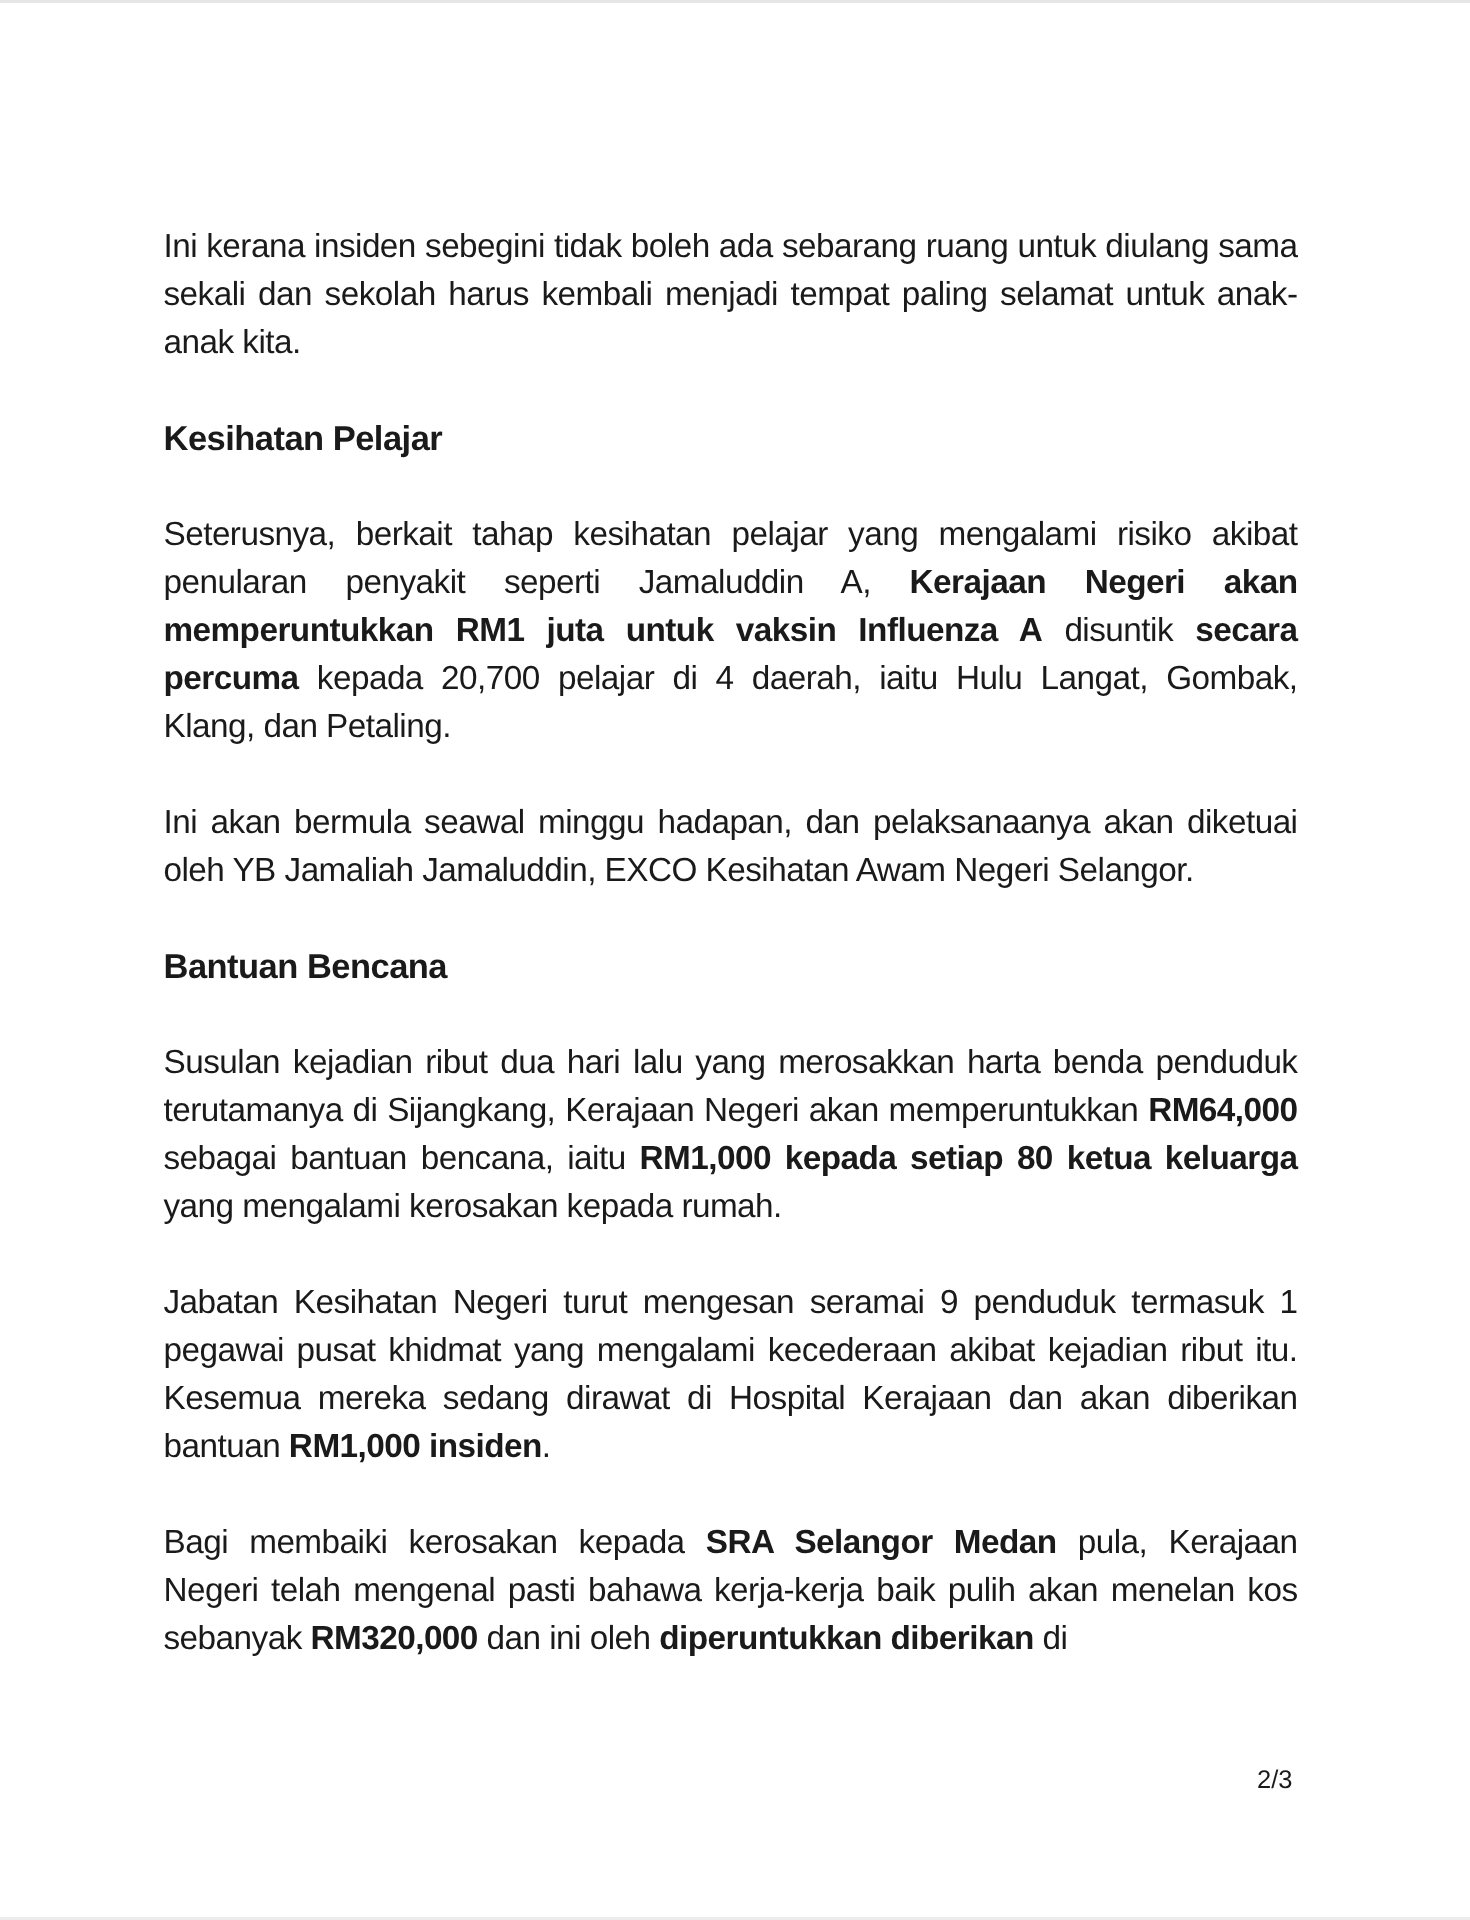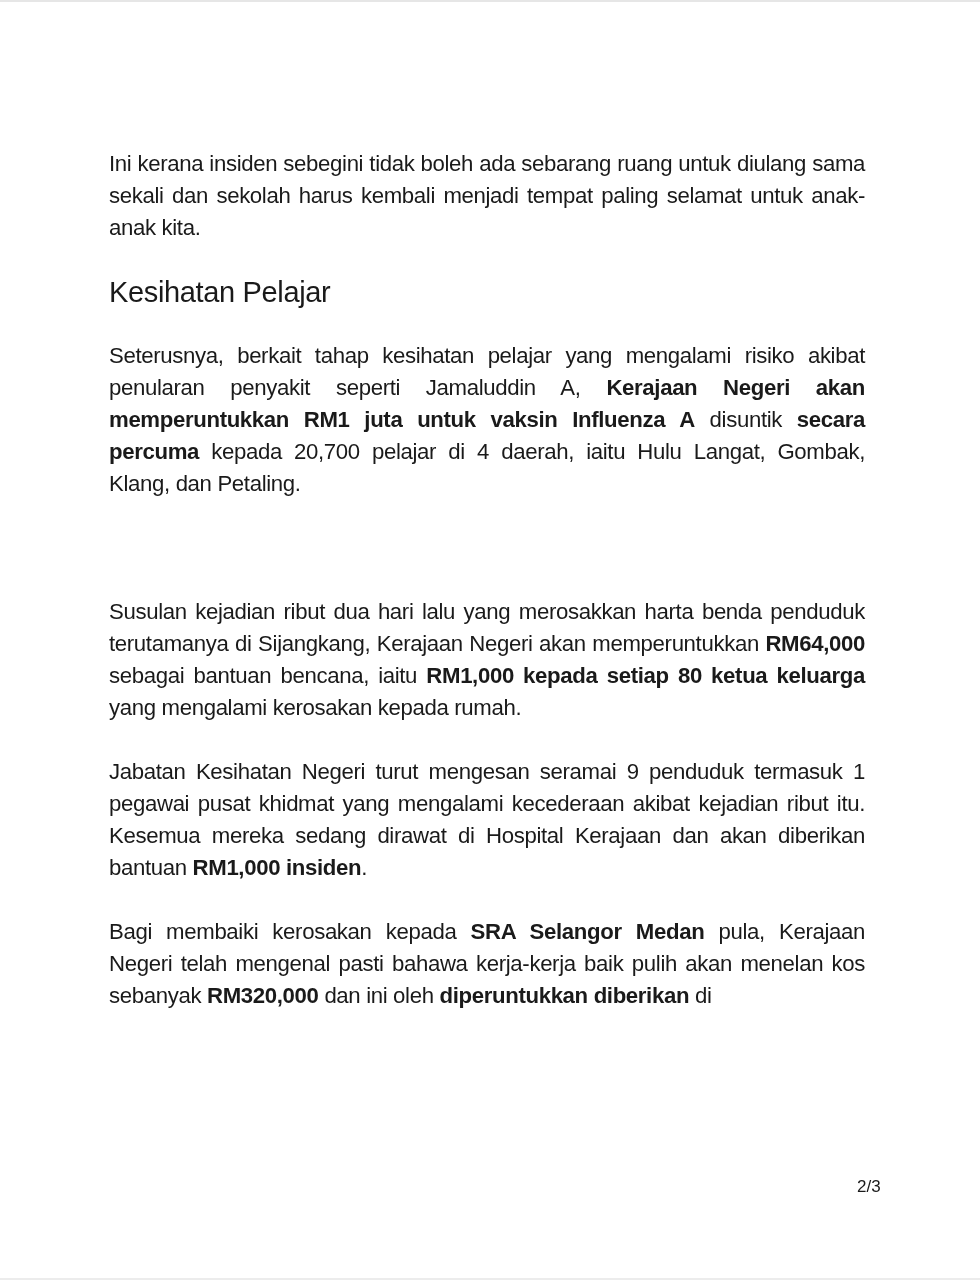--- a/index.html
+++ b/index.html
@@ -39,33 +39,32 @@
       font-size: 22.2px;
       line-height: 32px;
       text-align: justify;
       letter-spacing: -0.35px;
       word-spacing: 0px;
     }
     .para b { font-weight: 700; }
     .gap { height: 32px; }
     .heading {
       margin: 0;
-      font-size: 29px;
+      font-size: 23px;
       line-height: 32px;
-      font-weight: 400;
+      font-weight: 700;
       letter-spacing: -0.35px;
     }
     .page-number {
       position: absolute;
       left: 838px;
       top: 1176px;
       font-size: 17px;
       line-height: 22px;
       color: #1a1a1a;
-      margin-left: 19px;
     }
   </style>
 </head>
 <body>
 
 <div class="top-edge"></div>
 
 <div class="page">
 
   <p class="para"><span>Ini kerana insiden sebegini tidak boleh ada sebarang ruang untuk diulang sama sekali dan sekolah harus kembali menjadi tempat paling selamat untuk anak-anak kita.</span></p>
@@ -73,23 +72,25 @@
   <div class="gap"></div>
 
   <h2 class="heading">Kesihatan Pelajar</h2>
 
   <div class="gap"></div>
 
   <p class="para"><span>Seterusnya, berkait tahap kesihatan pelajar yang mengalami risiko akibat penularan penyakit seperti Jamaluddin A, </span><b>Kerajaan Negeri akan memperuntukkan RM1 juta untuk vaksin Influenza A</b><span> disuntik </span><b>secara percuma</b><span> kepada 20,700 pelajar di 4 daerah, iaitu Hulu Langat, Gombak, Klang, dan Petaling.</span></p>
 
   <div class="gap"></div>
 
+  <p class="para">Ini akan bermula seawal minggu hadapan, dan pelaksanaanya akan diketuai oleh YB Jamaliah Jamaluddin, EXCO Kesihatan Awam Negeri Selangor.</p>
 
   <div class="gap"></div>
 
+  <h2 class="heading">Bantuan Bencana</h2>
 
   <div class="gap"></div>
 
   <p class="para"><span>Susulan kejadian ribut dua hari lalu yang merosakkan harta benda penduduk terutamanya di Sijangkang, Kerajaan Negeri akan memperuntukkan </span><b>RM64,000</b><span> sebagai bantuan bencana, iaitu </span><b>RM1,000 kepada setiap 80 ketua keluarga</b><span> yang mengalami kerosakan kepada rumah.</span></p>
 
   <div class="gap"></div>
 
   <p class="para"><span>Jabatan Kesihatan Negeri turut mengesan seramai 9 penduduk termasuk 1 pegawai pusat khidmat yang mengalami kecederaan akibat kejadian ribut itu. Kesemua mereka sedang dirawat di Hospital Kerajaan dan akan diberikan bantuan </span><b>RM1,000 insiden</b><span>.</span></p>
 
   <div class="gap"></div>

